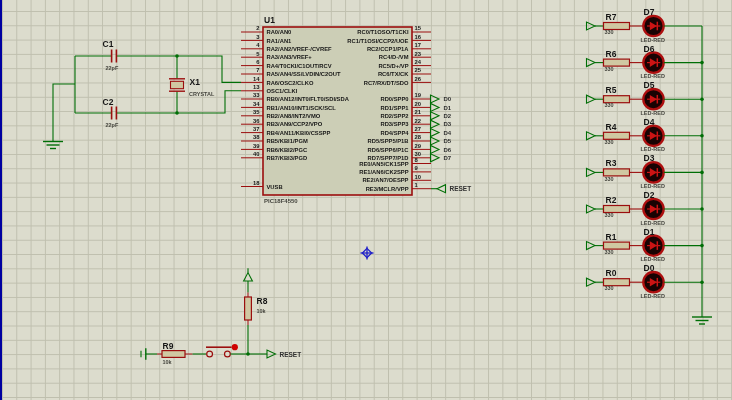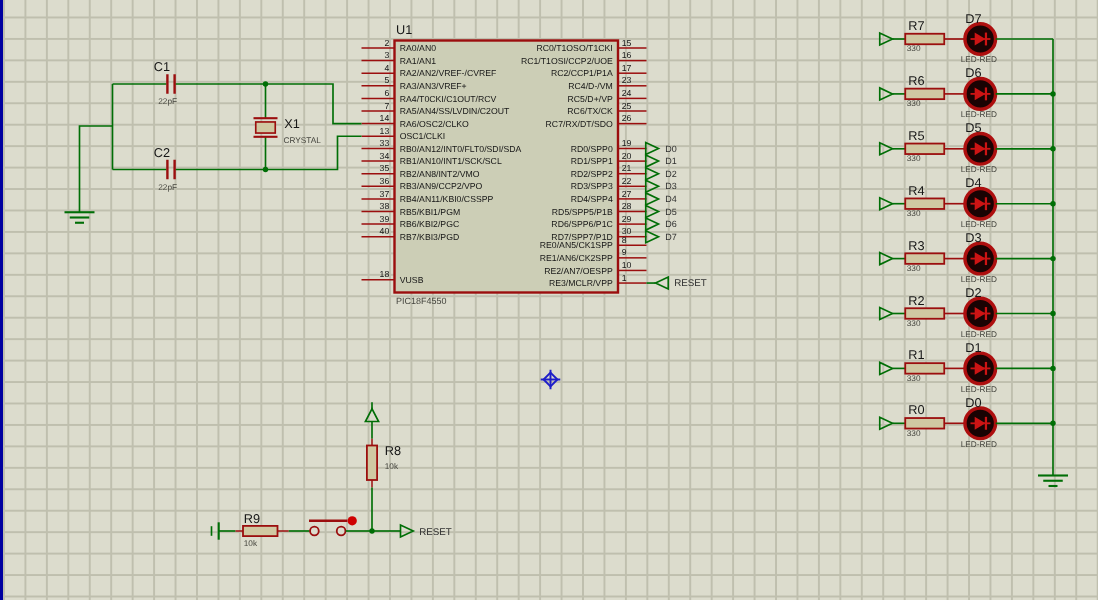--- a/index.html
+++ b/index.html
@@ -2,21 +2,21 @@
 <html><head>
 <meta charset="utf-8">
 <style>
   html,body{margin:0;padding:0;background:#888;}
   .canvas{position:relative;width:732px;height:400px;overflow:hidden;
     background-color:#dcdccd;
     background-image:
       linear-gradient(#bfbfae 1px, transparent 1px),
       linear-gradient(90deg,#bfbfae 1px, transparent 1px);
     background-size:14.3px 14.3px;
-    background-position:2px 11px;}
+    background-position:2px 11px;font-weight:bold;}
   .sheet-border{position:absolute;left:0;top:0;width:2px;height:400px;}
   svg{position:absolute;left:0;top:0;}
   svg text{font-family:"Liberation Sans","DejaVu Sans",sans-serif;}
 </style>
 </head>
 <body>
 
 <div class="canvas">
   <div class="sheet-border" style="background: rgb(0, 0, 160);"></div>
   <svg id="schematic" width="732" height="400" viewBox="0 0 732 400">

